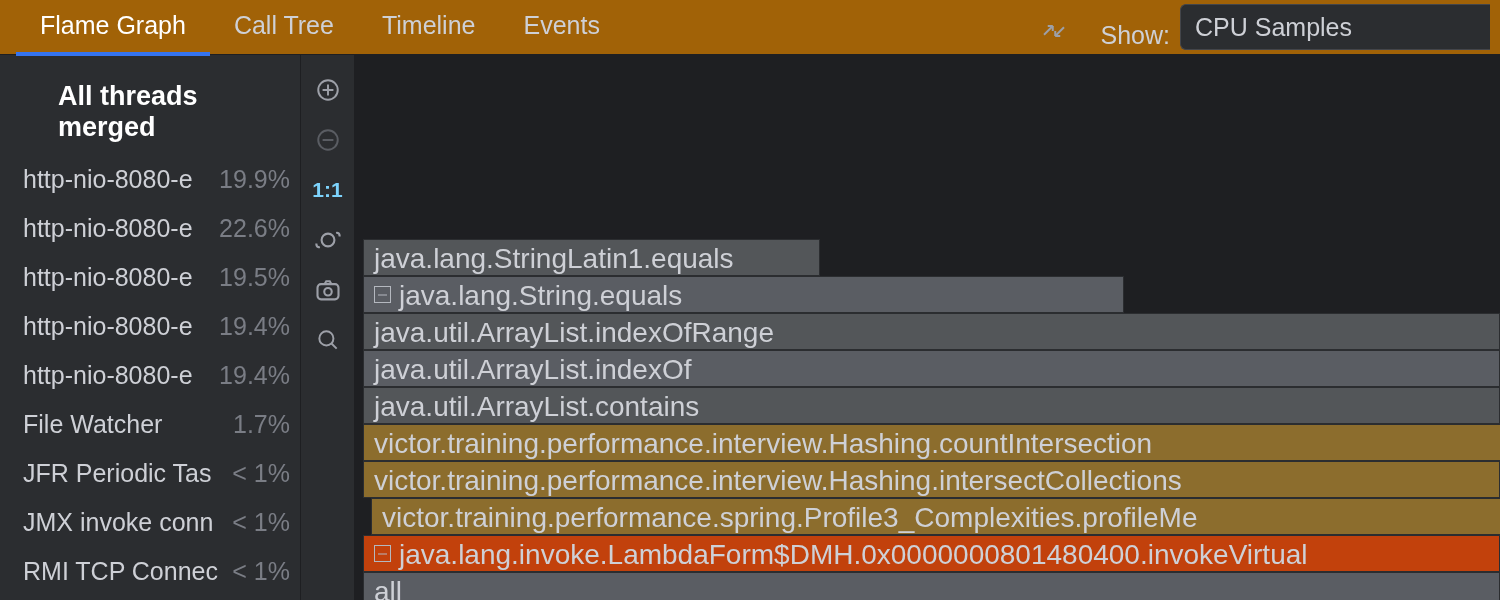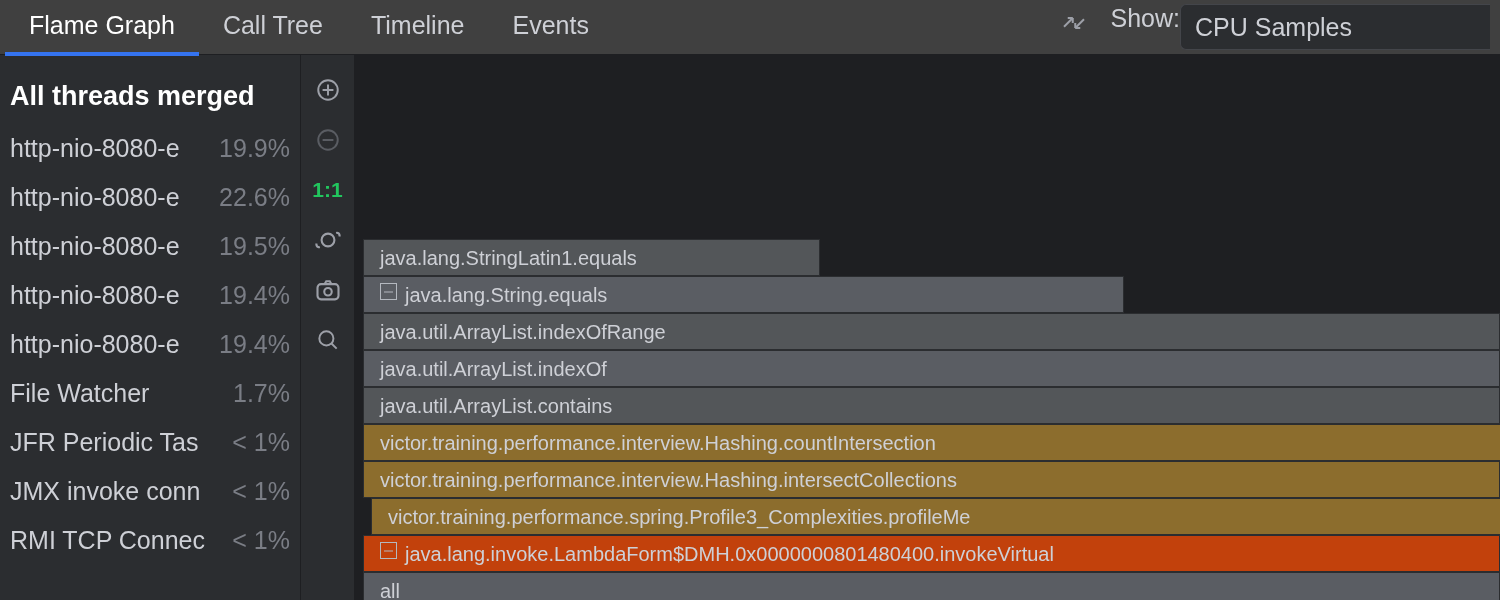--- a/index.html
+++ b/index.html
@@ -9,23 +9,23 @@
     color: #ced0d6;
     width: 1500px;
     height: 600px;
     overflow: hidden;
     font-size: 25px;
   }
   .tabbar {
     display: flex;
     align-items: center;
     height: 55px;
-    background: #404040;
+    background: #a16207;
     border-bottom: 1px solid #1e1f22;
-    padding-left: 5px;
+    padding-left: 16px;
   }
   .tab {
     padding: 0 24px;
     height: 55px;
     line-height: 50px;
     color: #ced0d6;
     cursor: pointer;
     position: relative;
     white-space: nowrap;
   }
@@ -35,22 +35,22 @@
   .tab.active::after {
     content: "";
     position: absolute;
     left: 0; right: 0; bottom: -1px;
     height: 4px;
     background: #3574f0;
   }
   .tabbar-spacer { flex: 1; }
   .tabbar-right {
     display: flex;
-    align-items: flex-start;
-    gap: 0;
+    align-items: flex-end;
+    gap: 10px;
     padding-right: 10px;
   }
   .icon-btn {
     width: 38px; height: 38px;
     display: flex; align-items: center; justify-content: center;
     color: #9da0a8;
     cursor: pointer;
   }
   .show-label { color: #ced0d6; margin-left: 18px; }
   .show-select {
@@ -75,28 +75,30 @@
     width: 300px;
     background: #2b2d30;
     padding-top: 14px;
     overflow: hidden;
   }
   .threads-title {
     font-weight: 700;
     color: #fff;
     padding: 12px 10px 12px 10px;
     font-size: 27px;
+    margin-left: 48px;
   }
   .thread-row {
     display: flex;
     justify-content: space-between;
     align-items: flex-start;
     padding: 10px 10px 10px 10px;
     cursor: pointer;
     white-space: nowrap;
+    margin-left: 13px;
   }
   .thread-name {
     color: #ced0d6;
     overflow: hidden;
     font-size: 25px;
   }
   .thread-pct {
     color: #7a7d85;
     font-size: 25px;
     margin-left: auto;
@@ -114,41 +116,41 @@
     border-right: 1px solid #1e1f22;
   }
   .tool {
     width: 34px; height: 34px;
     display: flex; align-items: center; justify-content: center;
     color: #9da0a8;
     cursor: pointer;
   }
   .tool.disabled { color: #5a5d63; cursor: default; }
   .tool-label {
-    color: #22c55e;
+    color: #7dd3fc;
     font-size: 21px;
     font-weight: 600;
     cursor: pointer;
     height: 34px;
     display:flex; align-items:center;
   }
 
   .flame {
     flex: 1;
     background: #1e1f22;
     position: relative;
     overflow: hidden;
   }
   .frame {
     position: absolute;
     height: 37px;
     line-height: 37px;
-    padding: 0 16px;
-    color: #ced0d6;
-    font-size: 20px;
+    padding: 0 10px;
+    color: #ced0d6;
+    font-size: 28px;
     white-space: nowrap;
     overflow: hidden;
     border: 1px solid #2b2d30;
     border-top: 1px solid #2b2d30;
     cursor: pointer;
   }
   .frame.sys { background: #5a5d63; }
   .frame.sys-d { background: #535659; }
   .frame.app { background: #8c6d2d; }
   .frame.virt { background: #c2410c; color:#ced0d6; }

